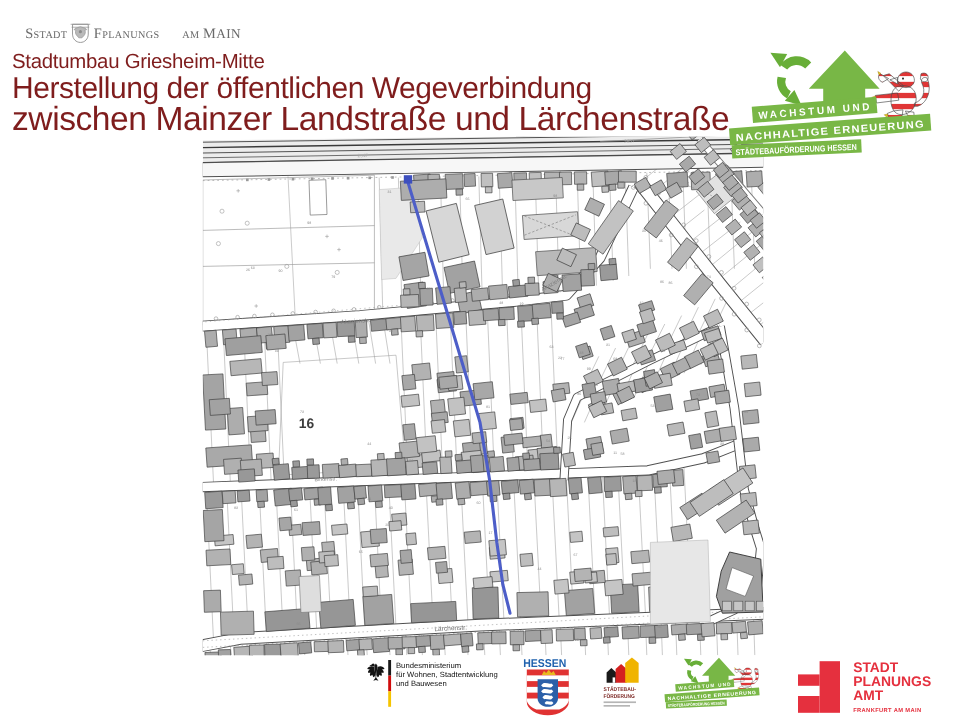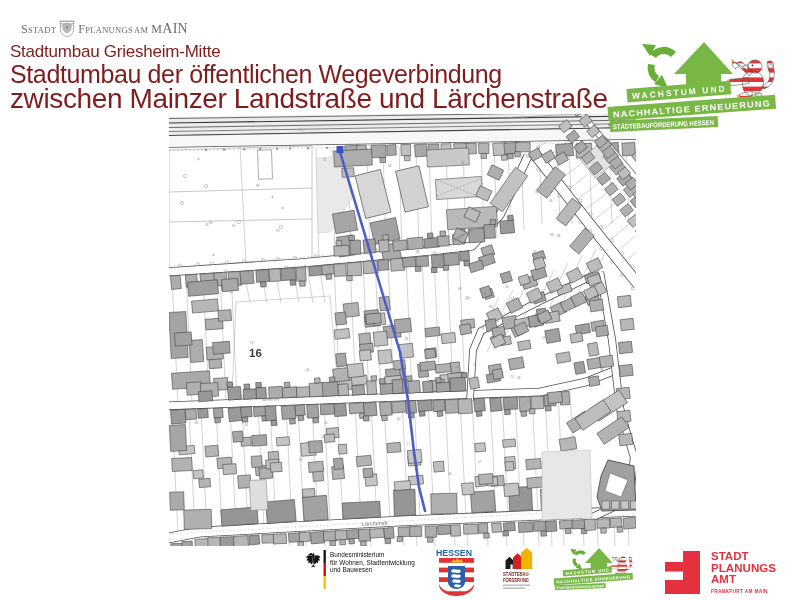--- a/index.html
+++ b/index.html
@@ -7,25 +7,25 @@
 </style></head>
 <body>
 
 <div style="position:absolute;left:21px;top:19px;font-family:'Liberation Serif',serif;color:#6a6a6a;white-space:nowrap;letter-spacing:0.3px"><span style="font-size:12px">S</span><span style="font-size:8.5px">STADT</span><svg width="20" height="18" viewBox="0 0 24 22" style="vertical-align:-5px;margin:0 1px">
       <g fill="none" stroke="#8c8c8c" stroke-width="0.9">
 <path d="M4,1.5 h16 v10 c0,5 -3.6,8.5 -8,8.5 c-4.4,0 -8,-3.5 -8,-8.5 z"></path>
 <path d="M2,1.5 h20 M3,4.5 h18" stroke-width="0.7"></path>
 <path d="M12,4 c-2,0.3 -3.6,1.6 -4.8,1.2 l-1.6,1.8 1.8,0.7 c-0.9,1.8 -0.3,3.8 0.7,5 l2.3,2.6 h3.2 l2.3,-2.6 c1,-1.2 1.6,-3.2 0.7,-5 l1.8,-0.7 -1.6,-1.8 c-1.2,0.4 -2.8,-0.9 -4.8,-1.2 z" fill="#b9b9b9" stroke="#898989" stroke-width="0.6"></path>
 <circle cx="12" cy="9" r="1.6" fill="#8c8c8c" stroke="none"></circle>
 </g>
-    </svg><span style="font-size:12px">F</span><span style="font-size:8.5px">PLANUNGS</span><span style="font-size:8.5px;margin-left:1px">AM</span><span style="font-size:12px;margin-left:3px">M</span><span style="font-size:14px">AIN</span></div>
+    </svg><span style="font-size:12px">F</span><span style="font-size:8.5px">PLANUNGS</span><span style="font-size:8.5px;margin-left:19px">AM</span><span style="font-size:12px;margin-left:3px">M</span><span style="font-size:11px">AIN</span></div>
 
 <div class="hdr" style="top:41.5px;font-size:17px;letter-spacing:-0.23px">Stadtumbau Griesheim-Mitte</div>
 
-<div class="hdr" style="top:59.5px;font-size:25px;letter-spacing:-0.38px">Stadtumbau der öffentlichen Wegeverbindung</div>
+<div class="hdr" style="top:59.5px;font-size:25px;letter-spacing:-0.38px">Herstellung der öffentlichen Wegeverbindung</div>
 
 <div class="hdr" style="top:83px;font-size:28px;letter-spacing:-0.38px">zwischen Mainzer Landstraße und Lärchenstraße</div>
 
 <svg width="803" height="600" viewBox="0 0 803 600" style="position:absolute;left:0;top:0">
 <defs>
 <clipPath id="mapclip">
         <rect x="169" y="114" width="467" height="432"></rect>
       </clipPath>
 <clipPath id="lionclip">
         <path id="lionp" d="M748,67 C748,63 751,60 755,60 C759,60 762,63 762,67 C762,70 759,73 755,73 C751,73 748,70 748,67 Z M748,64.5 L741.5,66.5 L748,70 Z M736,63 L741,61.5 L753,71.5 L749,76 Z M733.5,61.5 C731,63 732,67.5 735.5,68.5 L740.5,65.5 Z M729.5,79.5 L748,77.5 L749,83.5 L730.5,85.8 Z M748,72 C757,69.5 763.5,74 763.5,82 C763.5,90 758,95.5 751,95.5 C745.5,95.5 742.5,90 742.5,84 C742.5,78 744,74 748,72 Z M762,86 C769.5,83.5 771.5,76 768.5,70 C766.5,66 769.5,63.5 772.5,65 C775,70 775.5,78.5 770.5,84.5 C767.5,88 764.5,89 762,88.5 Z M767.5,61.5 C771.5,59.5 775,63 772.8,67 C770.8,69 767.8,68 767,65.8 Z M744.5,92.5 L752.5,91.5 L751.5,98 L740.5,99.5 L739.5,94.5 Z M754.5,92.5 L761.5,93.5 L762.5,104 L753.5,104.5 L757,97.5 Z"></path>

